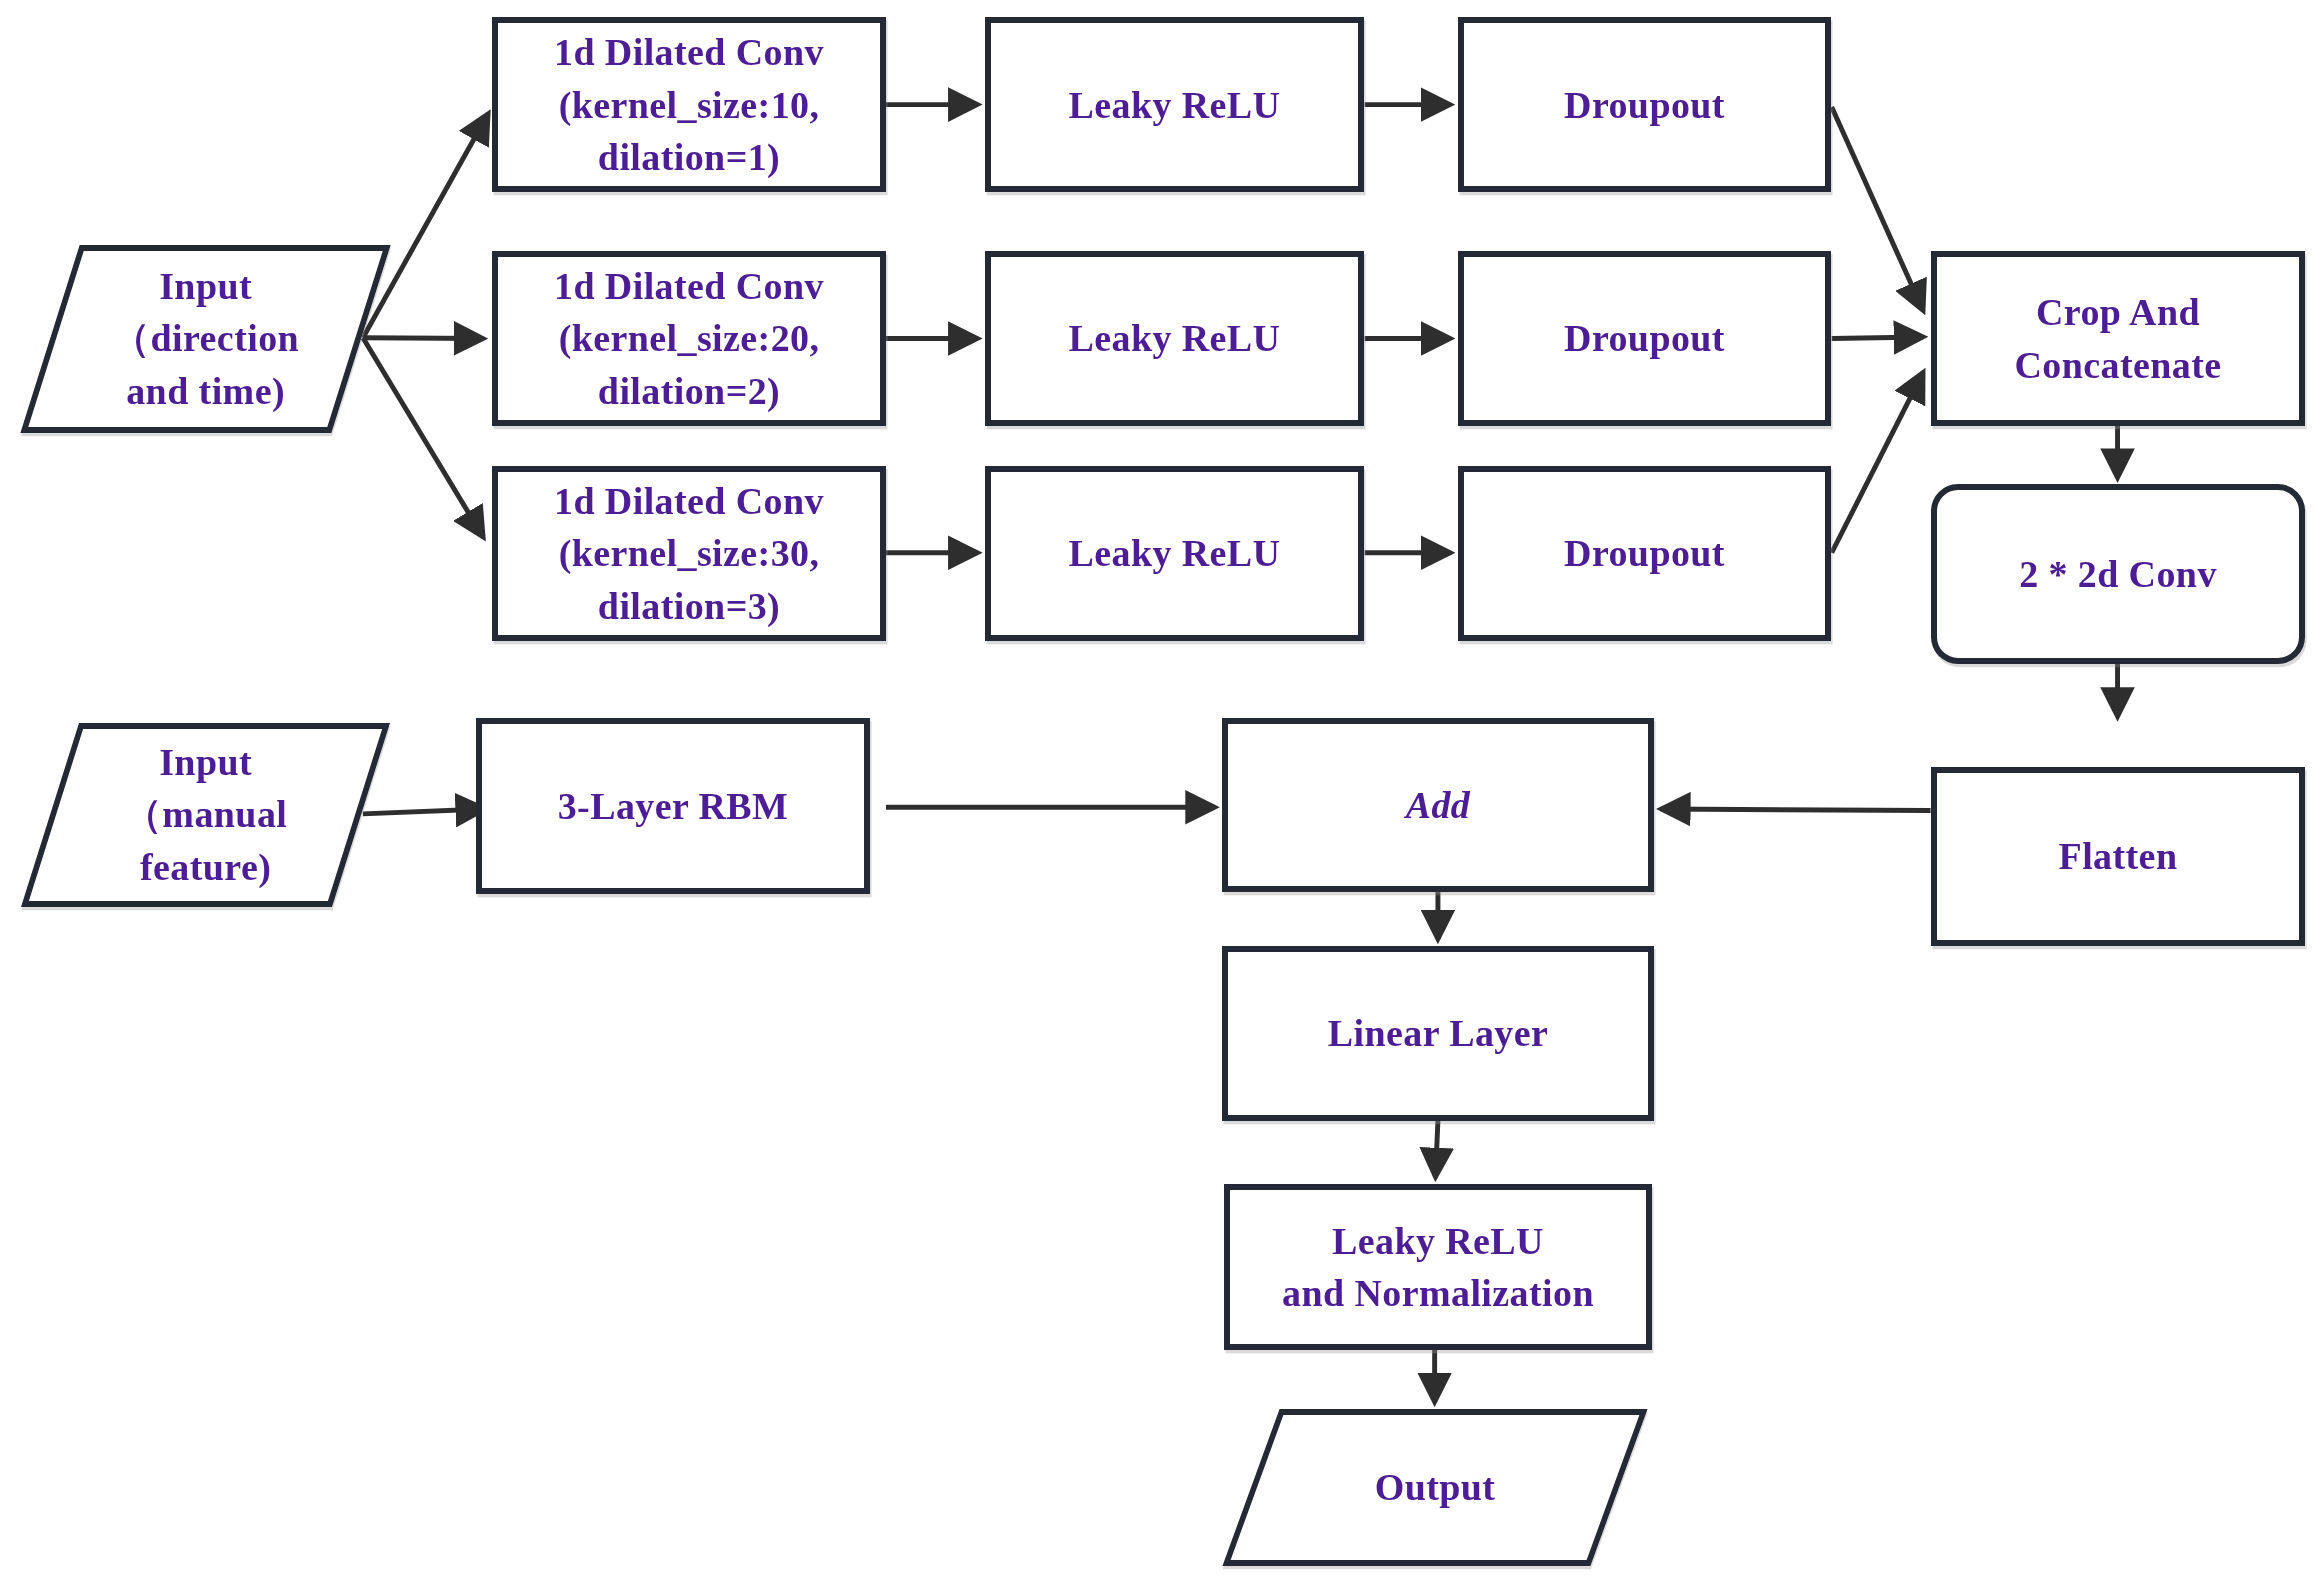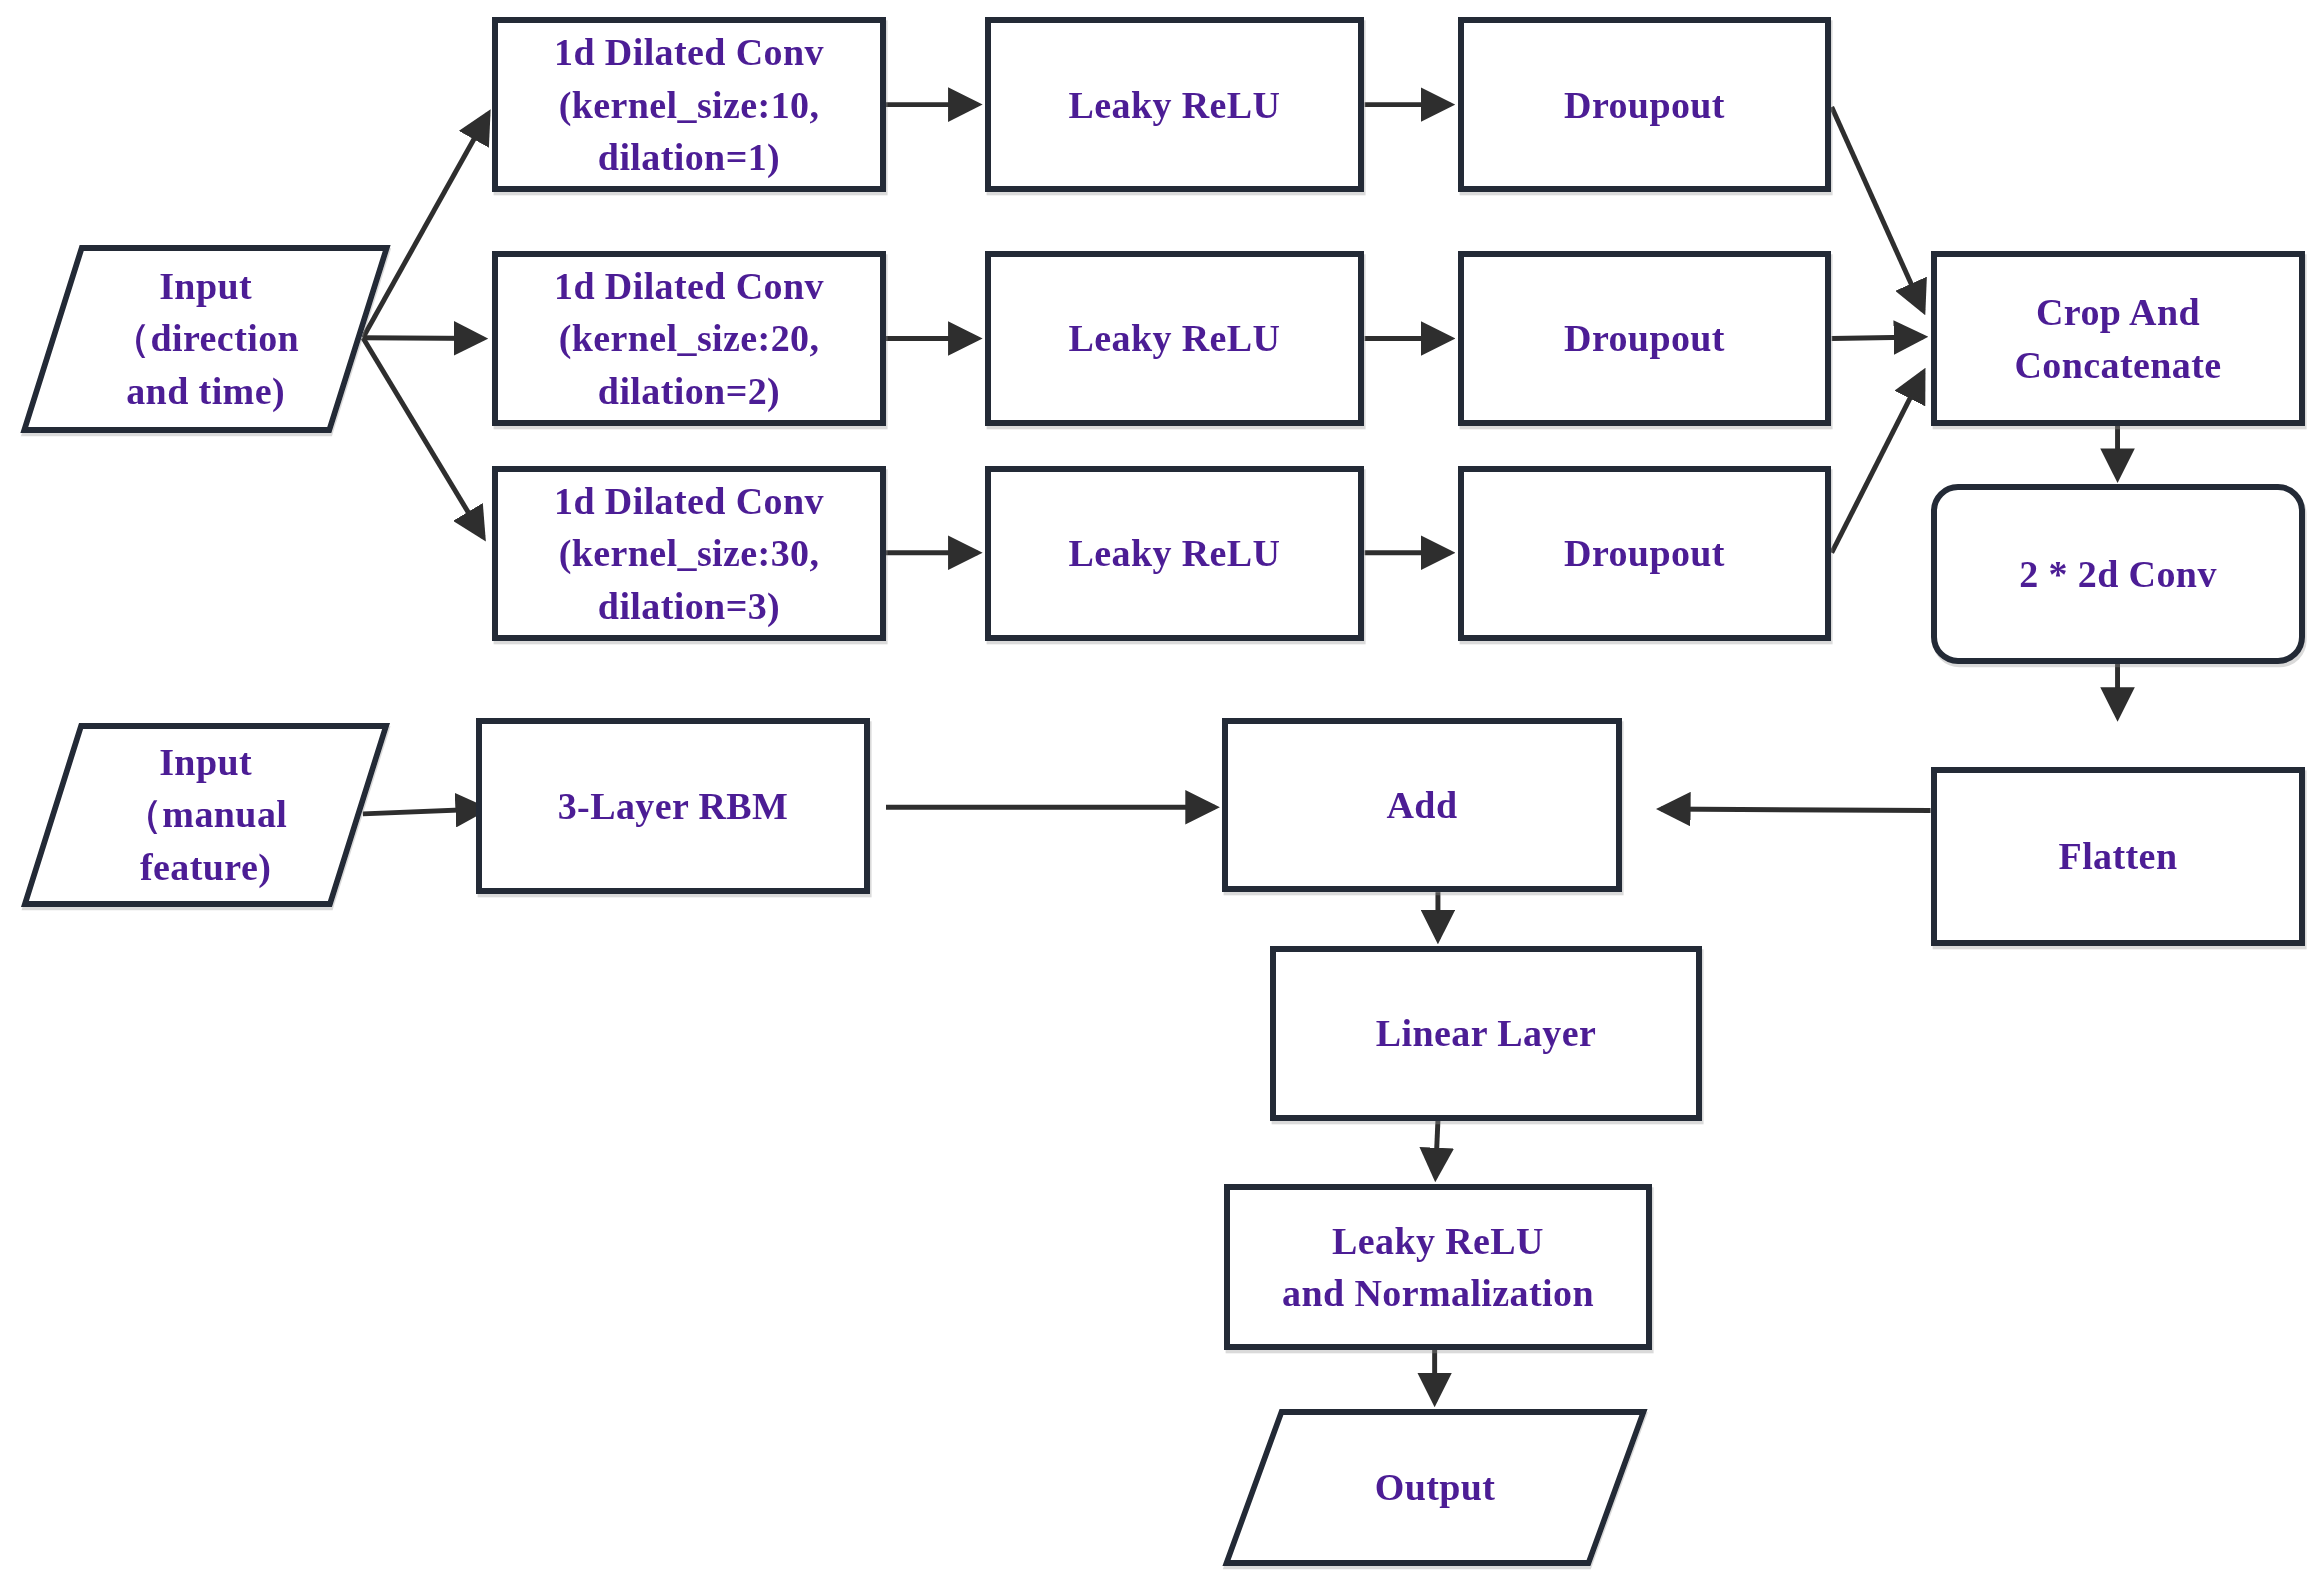--- a/index.html
+++ b/index.html
@@ -61,22 +61,22 @@
   #n-leaky2   { left: 985px; top: 251px;  width: 379px; height: 175px; }
   #n-leaky3   { left: 985px; top: 466px;  width: 379px; height: 175px; }
   #n-drop1    { left: 1458px; top: 17.3px;   width: 373px; height: 175px; }
   #n-drop2    { left: 1458px; top: 251px;  width: 373px; height: 175px; }
   #n-drop3    { left: 1458px; top: 466px;  width: 373px; height: 175px; }
   #n-crop     { left: 1931px; top: 251px;  width: 374px; height: 175px; }
   #n-conv2d   { left: 1931px; top: 484px;  width: 374px; height: 180px; border-radius: 27px; }
   #n-flatten  { left: 1931px; top: 723px;  width: 374px; height: 179px; margin-top: 44px; }
   #n-input2   { left: 50px;   top: 723px;  width: 311px; height: 184px; }
   #n-rbm      { left: 476px;  top: 718px;  width: 394px; height: 176px; }
-  #n-add      { left: 1222px; top: 718px;  width: 400px; height: 174px; }
-  #n-linear   { left: 1222px; top: 946px; width: 432px; height: 175px; margin-left: 48px; }
+  #n-add      { left: 1222px; top: 718px;  width: 432px; height: 174px; font-style: italic; }
+  #n-linear   { left: 1222px; top: 946px; width: 432px; height: 175px; }
   #n-lnorm    { left: 1224px; top: 1184px; width: 428px; height: 166px; }
   #n-output   { left: 1251px; top: 1409px; width: 368px; height: 157px; }
 </style>
 </head>
 <body>
 
 <div id="canvas">
 
   <svg id="arrow-layer" viewBox="0 0 2814 1935" xmlns="http://www.w3.org/2000/svg">
     <defs>

